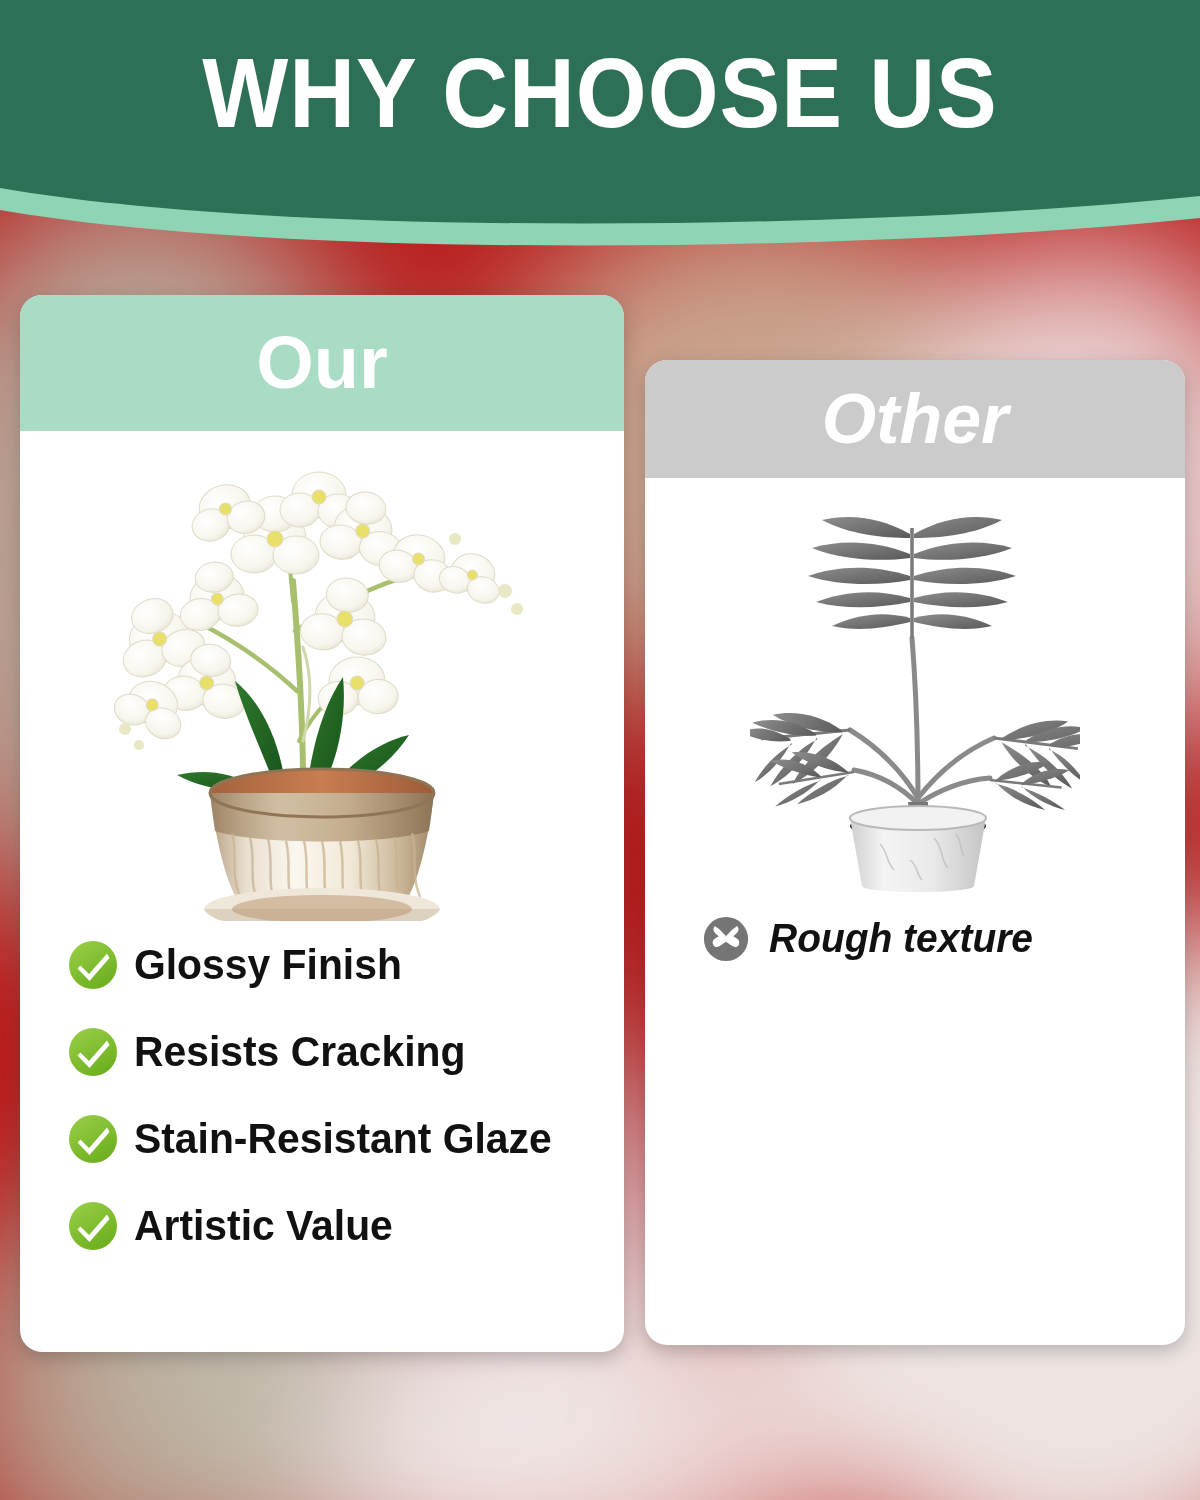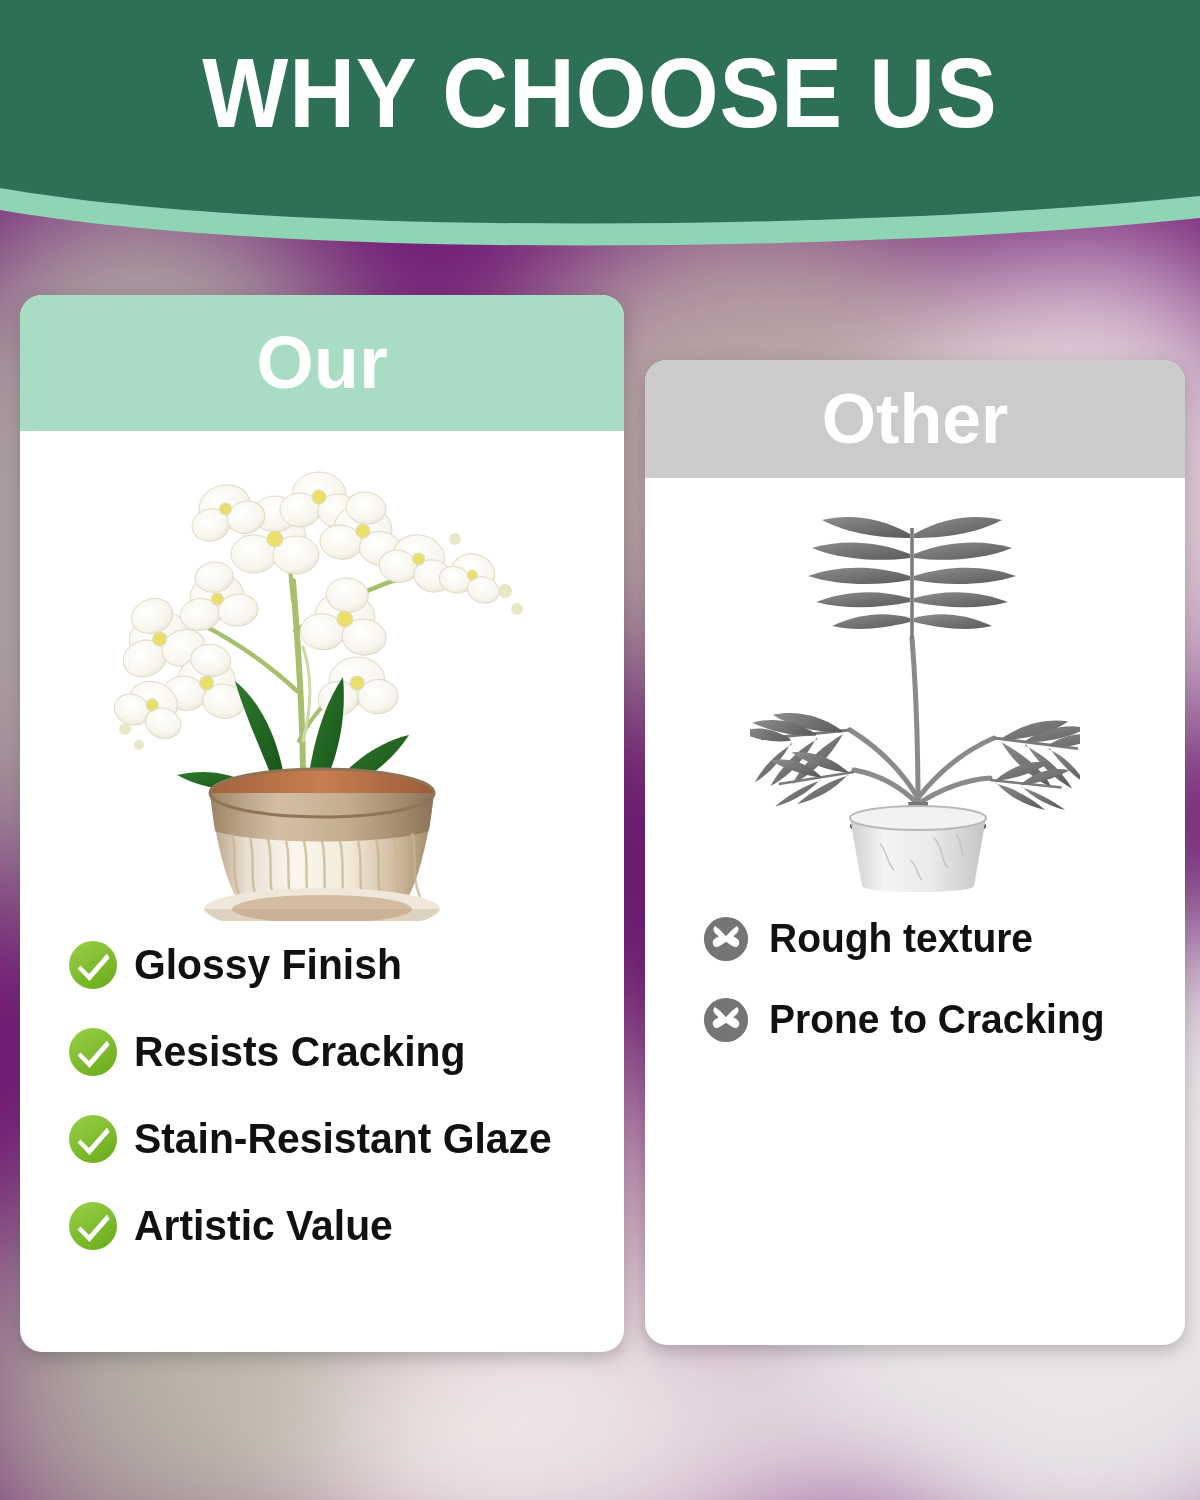--- a/index.html
+++ b/index.html
@@ -9,21 +9,21 @@
     height:1500px;
     overflow:hidden;
     font-family:"Liberation Sans", sans-serif;
   }
 
   
   .page {
     position:relative;
     width:1200px;
     height:1500px;
-    background:#701a75;
+    background:#b91c1c;
     overflow:hidden;
   }
 
   
   .bg-blobs {
     position:absolute;
     inset:0;
     filter:blur(70px);
     z-index:0;
   }
@@ -63,21 +63,21 @@
   
   .card {
     position:absolute;
     background:#ffffff;
     border-radius:22px;
     box-shadow:0 6px 18px rgba(60,60,60,.30);
     overflow:hidden;
     z-index:3;
   }
   .card-our   { left:20px;  top:295px; width:604px; height:1057px; }
-  .card-other { left:645px; top:360px; width:540px; height:985px;  }
+  .card-other { left:645px; top:360px; width:540px; height:985px;font-style:italic;  }
 
   .card-header {
     height:136px;
     display:flex;
     align-items:center;
     justify-content:center;
     color:#ffffff;
     font-size:74px;
     font-weight:bold;
     line-height:1;
@@ -489,29 +489,20 @@
         <div class="feature">
           <svg class="feature-icon" viewBox="0 0 50 50">
             <circle cx="25" cy="25" r="24" fill="#757575"></circle>
             <path d="M13,11 C19,15 22,19 25,22 C28,19 31,15 37,11 C41,15 37,19 33,22
                      C36,24 41,26 39,31 C36,37 31,32 25,28 C19,32 14,37 11,31
                      C9,26 14,24 17,22 C13,19 9,15 13,11 Z" fill="#ffffff"></path>
           </svg>
           <span class="feature-label">Rough texture</span>
         </div>
 
-        <div class="feature">
-          <svg class="feature-icon" viewBox="0 0 50 50">
-            <circle cx="25" cy="25" r="24" fill="#757575"></circle>
-            <path d="M13,11 C19,15 22,19 25,22 C28,19 31,15 37,11 C41,15 37,19 33,22
-                     C36,24 41,26 39,31 C36,37 31,32 25,28 C19,32 14,37 11,31
-                     C9,26 14,24 17,22 C13,19 9,15 13,11 Z" fill="#ffffff"></path>
-          </svg>
-          <span class="feature-label">Prone to Cracking</span>
-        </div>
 
 
 
       </div>
     </div>
   </div>
 
 </div>
 
 </body></html>

